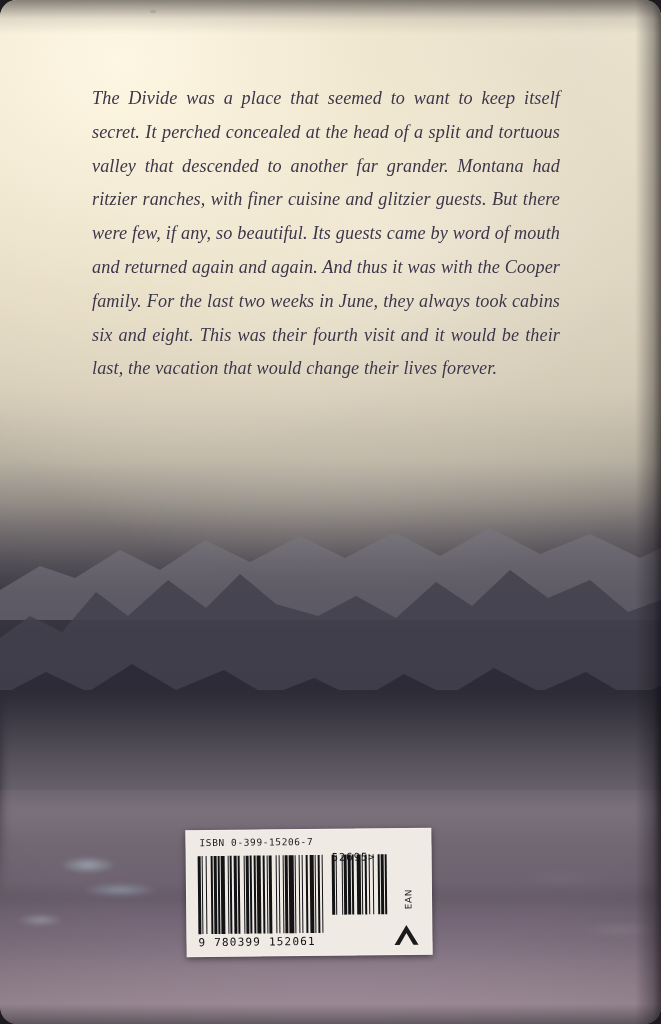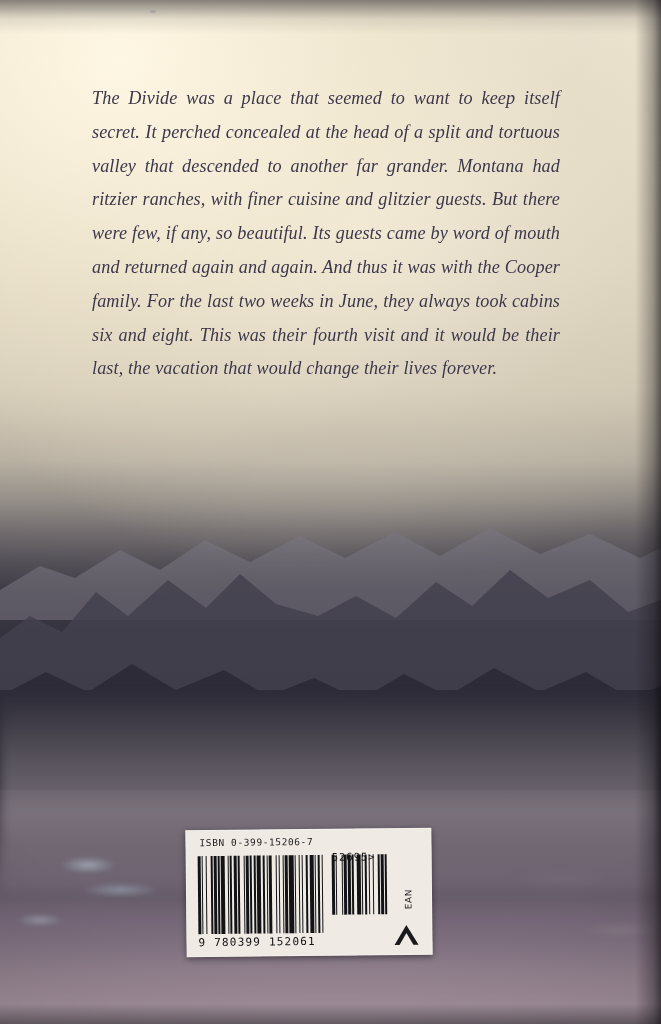--- a/index.html
+++ b/index.html
@@ -7,20 +7,21 @@
     padding: 0;
     background: #1c1b1f;
   }
   #page {
     position: relative;
     width: 661px;
     height: 1024px;
     overflow: hidden;
     background: #2a2a32;
     font-family: "Liberation Serif", serif;
+    border-radius: 17px;
   }
 
   
   .cover {
     position: absolute;
     inset: 0;
     background:
       
       radial-gradient(120% 70% at 18% 6%, rgba(255,248,228,0.95) 0%, rgba(244,234,210,0.55) 32%, rgba(214,204,188,0.12) 58%, rgba(0,0,0,0) 75%),
       

